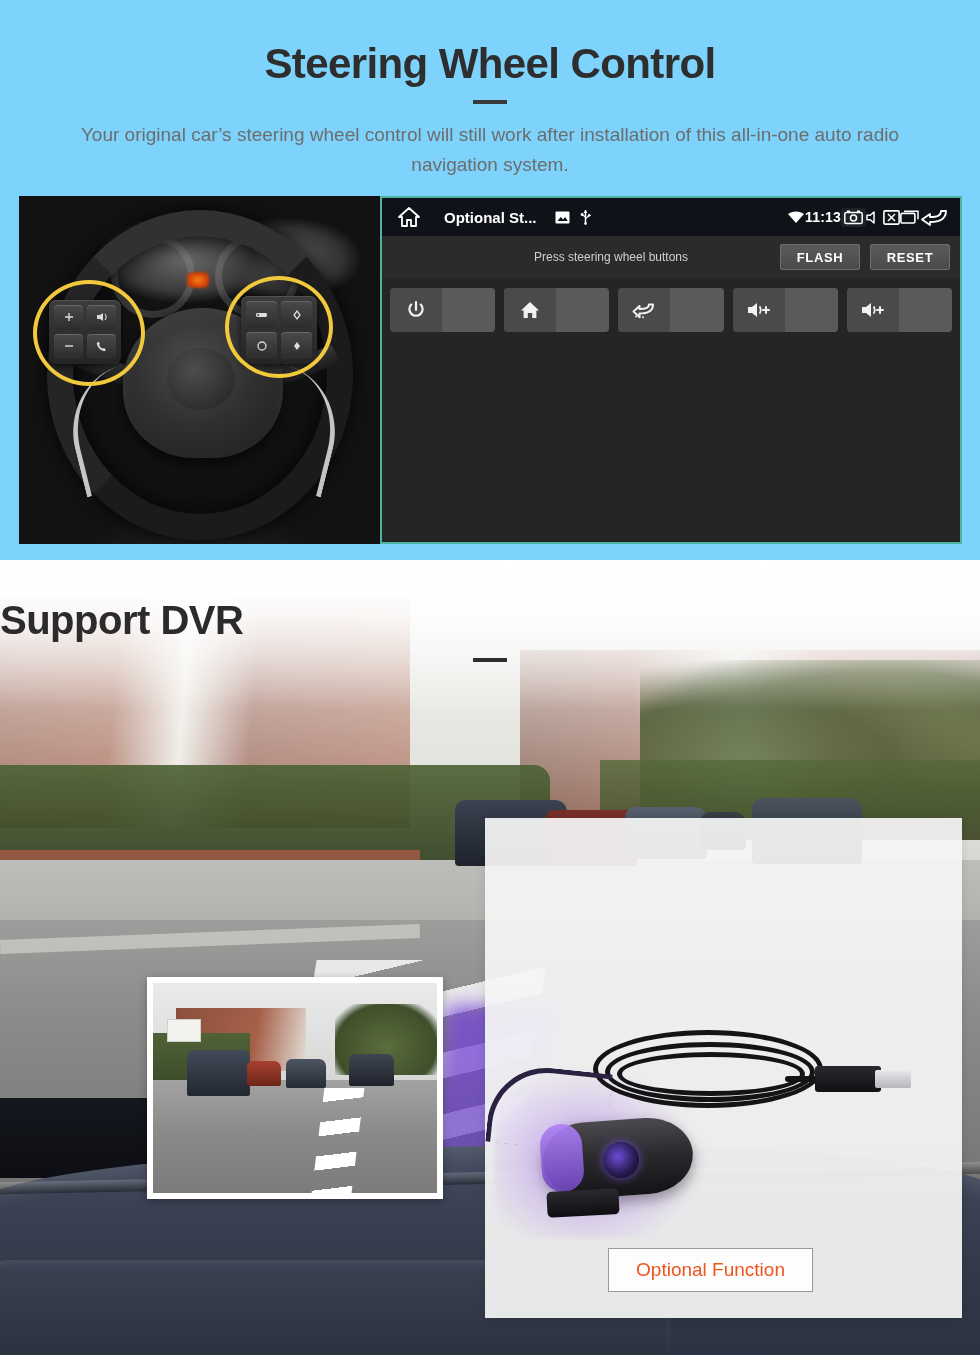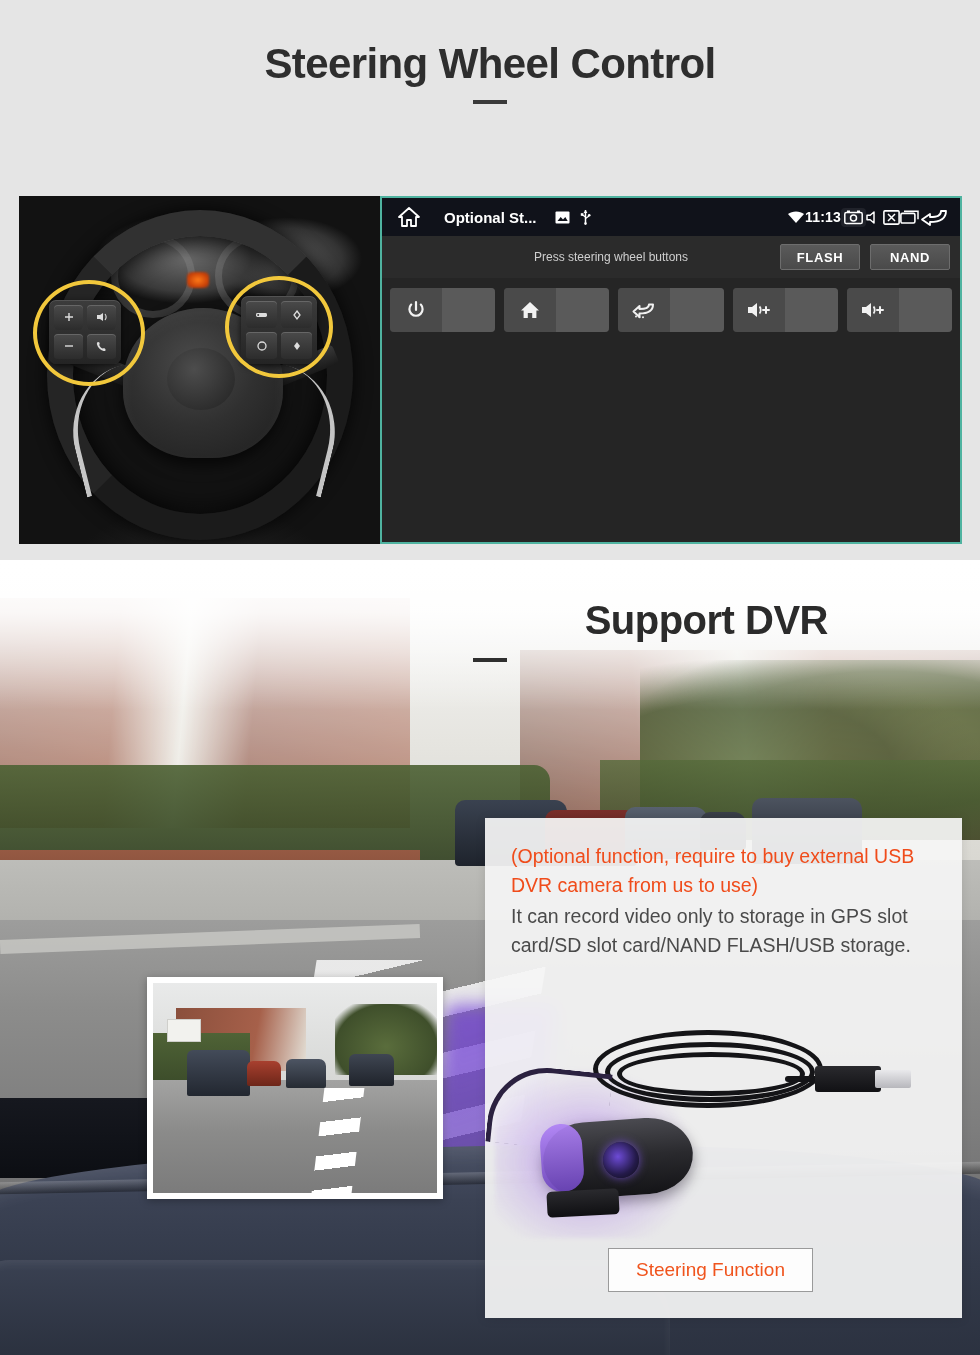--- a/index.html
+++ b/index.html
@@ -5,21 +5,21 @@
   * { box-sizing: border-box; margin: 0; padding: 0; }
   html, body {
     width: 980px; height: 1355px;
     background: #ffffff;
     font-family: "Liberation Sans", sans-serif;
     overflow: hidden;
   }
   .page { position: relative; width: 980px; height: 1355px; background: #fff; }
 
   
-  .swc-section { position: absolute; left: 0; top: 0; width: 980px; height: 560px; background: #e5e5e5; }
+  .swc-section { position: absolute; left: 0; top: 0; width: 980px; height: 560px; background: #7dd3fc; }
 
   .swc-title {
     position: absolute; left: 0; top: 40px; width: 980px;
     text-align: center;
     font-size: 42px; font-weight: bold; color: #2e2e2e;
     letter-spacing: -0.6px;
   }
   .title-rule {
     position: absolute; left: 50%; top: 100px; transform: translateX(-50%);
     width: 34px; height: 4px; background: #3a3a3a;
@@ -252,21 +252,21 @@
     position:absolute; left:-40px; top:538px; width:330px; height:80px;
     background: linear-gradient(180deg,#16181f,#0c0e13); border-radius: 0 0 26px 0;
   }
   .purple-blob {
     position:absolute; left:430px; top:445px; width:110px; height:275px;
     background: linear-gradient(160deg, rgba(120,70,220,.78), rgba(70,40,160,.55));
     filter: blur(9px); transform: skewX(-7deg);
   }
 
   .dvr-title {
-    position:absolute; left:0; top:38px; width:828px; text-align:right;
+    position:absolute; left:0; top:38px; width:828px; text-align:left;
     font-size: 40px; font-weight: bold; color: #2b2b2b; letter-spacing: -0.5px;
   }
   .dvr-rule {
     position:absolute; left: 50%; top: 98px; transform: translateX(-50%);
     width: 34px; height: 4px; background: #2f2f2f;
   }
 
   
   .dvr-preview {
     position:absolute; left:147px; top:417px; width:296px; height:222px;
@@ -361,20 +361,21 @@
 </style>
 </head>
 <body>
 
 <div class="page">
 
   <section class="swc-section">
 
     <h1 class="swc-title">Steering Wheel Control</h1>
     <div class="title-rule"></div>
+    <p class="swc-sub">Your original car’s steering wheel control will still work after installation of this all-in-one auto radio navigation system.</p>
 
     <div class="wheel-photo">
       <div class="wheel-bg"></div>
       <div class="gauge gauge-1"></div>
       <div class="gauge gauge-2"></div>
       <div class="warn-led"></div>
 
       <div class="wheel-rim"></div>
       <div class="spoke-l wheel-spoke"></div>
       <div class="spoke-r wheel-spoke"></div>
@@ -503,21 +504,21 @@
             <svg width="28" height="18" viewBox="0 0 28 18">
               <path d="M26 3 C26 11 20 14 10 14 L10 17 L2 11.5 L10 6 L10 9 C17 9 21 8 21 3 Z" fill="none" stroke="#fff" stroke-width="1.8" stroke-linejoin="round"></path>
             </svg>
           </span>
         </span>
       </div>
 
       <div class="hu-cmdbar">
         <span class="hu-hint">Press steering wheel buttons</span>
         <button class="hu-btn">FLASH</button>
-        <button class="hu-btn">NAND</button>
+        <button class="hu-btn">RESET</button>
       </div>
 
       <div class="hu-body">
         <div class="hu-keyrow">
 
           <div class="hu-keycell">
             <span class="hu-keyicon">
               <svg width="20" height="20" viewBox="0 0 20 20">
                 <path d="M10 2v8" stroke="#f2f2f2" stroke-width="2.2" stroke-linecap="round"></path>
                 <path d="M5.2 4.6a6.6 6.6 0 1 0 9.6 0" fill="none" stroke="#f2f2f2" stroke-width="2.2" stroke-linecap="round"></path>
@@ -614,37 +615,33 @@
         <div class="pv-road"></div>
         <div class="pv-lane"></div>
         <div class="pvc pvc1"></div>
         <div class="pvc pvc2"></div>
         <div class="pvc pvc3"></div>
         <div class="pvc pvc4"></div>
       </div>
     </div>
 
     <div class="dvr-card">
-      <div class="card-text">
-        <p class="card-warn">(Optional function, require to buy external USB DVR camera from us to use)</p>
-        <p class="card-body">It can record video only to storage in GPS slot card/SD slot card/NAND FLASH/USB storage.</p>
-      </div>
 
       <div class="cam-photo">
         <div class="cam-glow"></div>
         <div class="cc1 cam-cable"></div>
         <div class="cc2 cam-cable"></div>
         <div class="cc3 cam-cable"></div>
         <div class="cam-tail"></div>
         <div class="cam-usbwire"></div>
         <div class="cam-usb"></div>
         <div class="cam-body"></div>
         <div class="cam-lensring"></div>
         <div class="cam-lens"></div>
         <div class="cam-mount"></div>
       </div>
 
-      <button class="opt-btn">Steering Function</button>
+      <button class="opt-btn">Optional Function</button>
     </div>
 
   </section>
 
 </div>
 
 </body></html>

